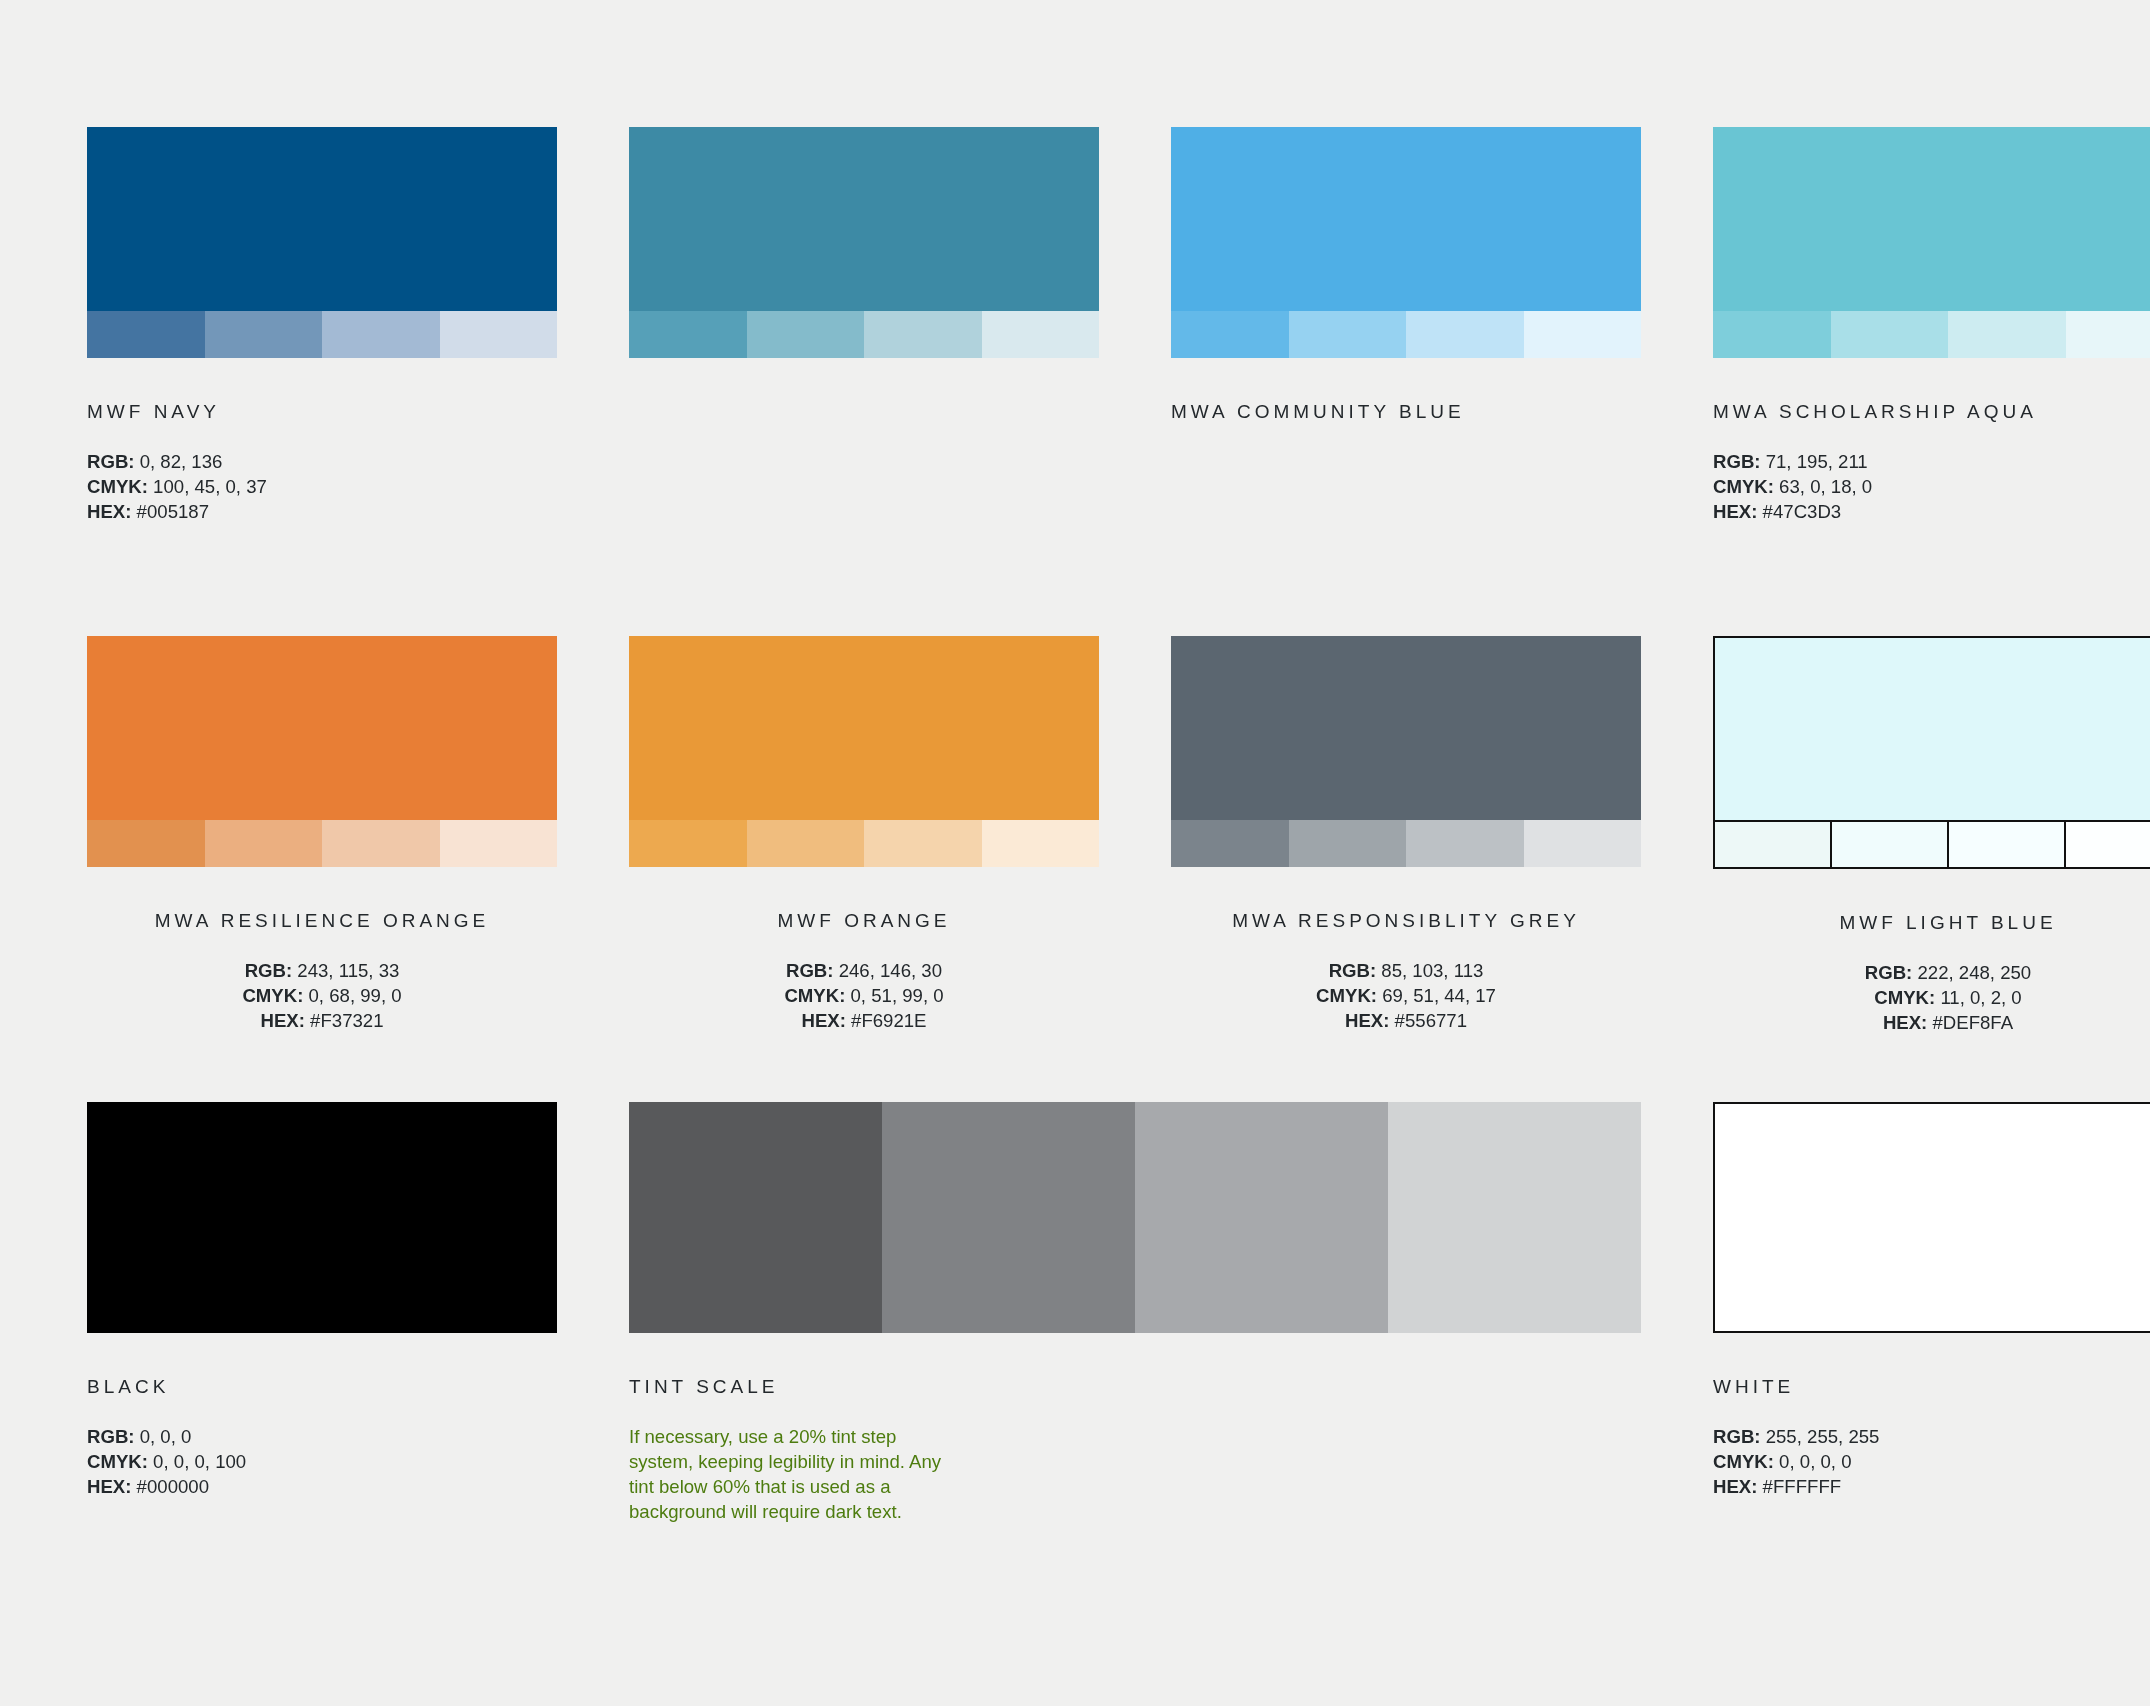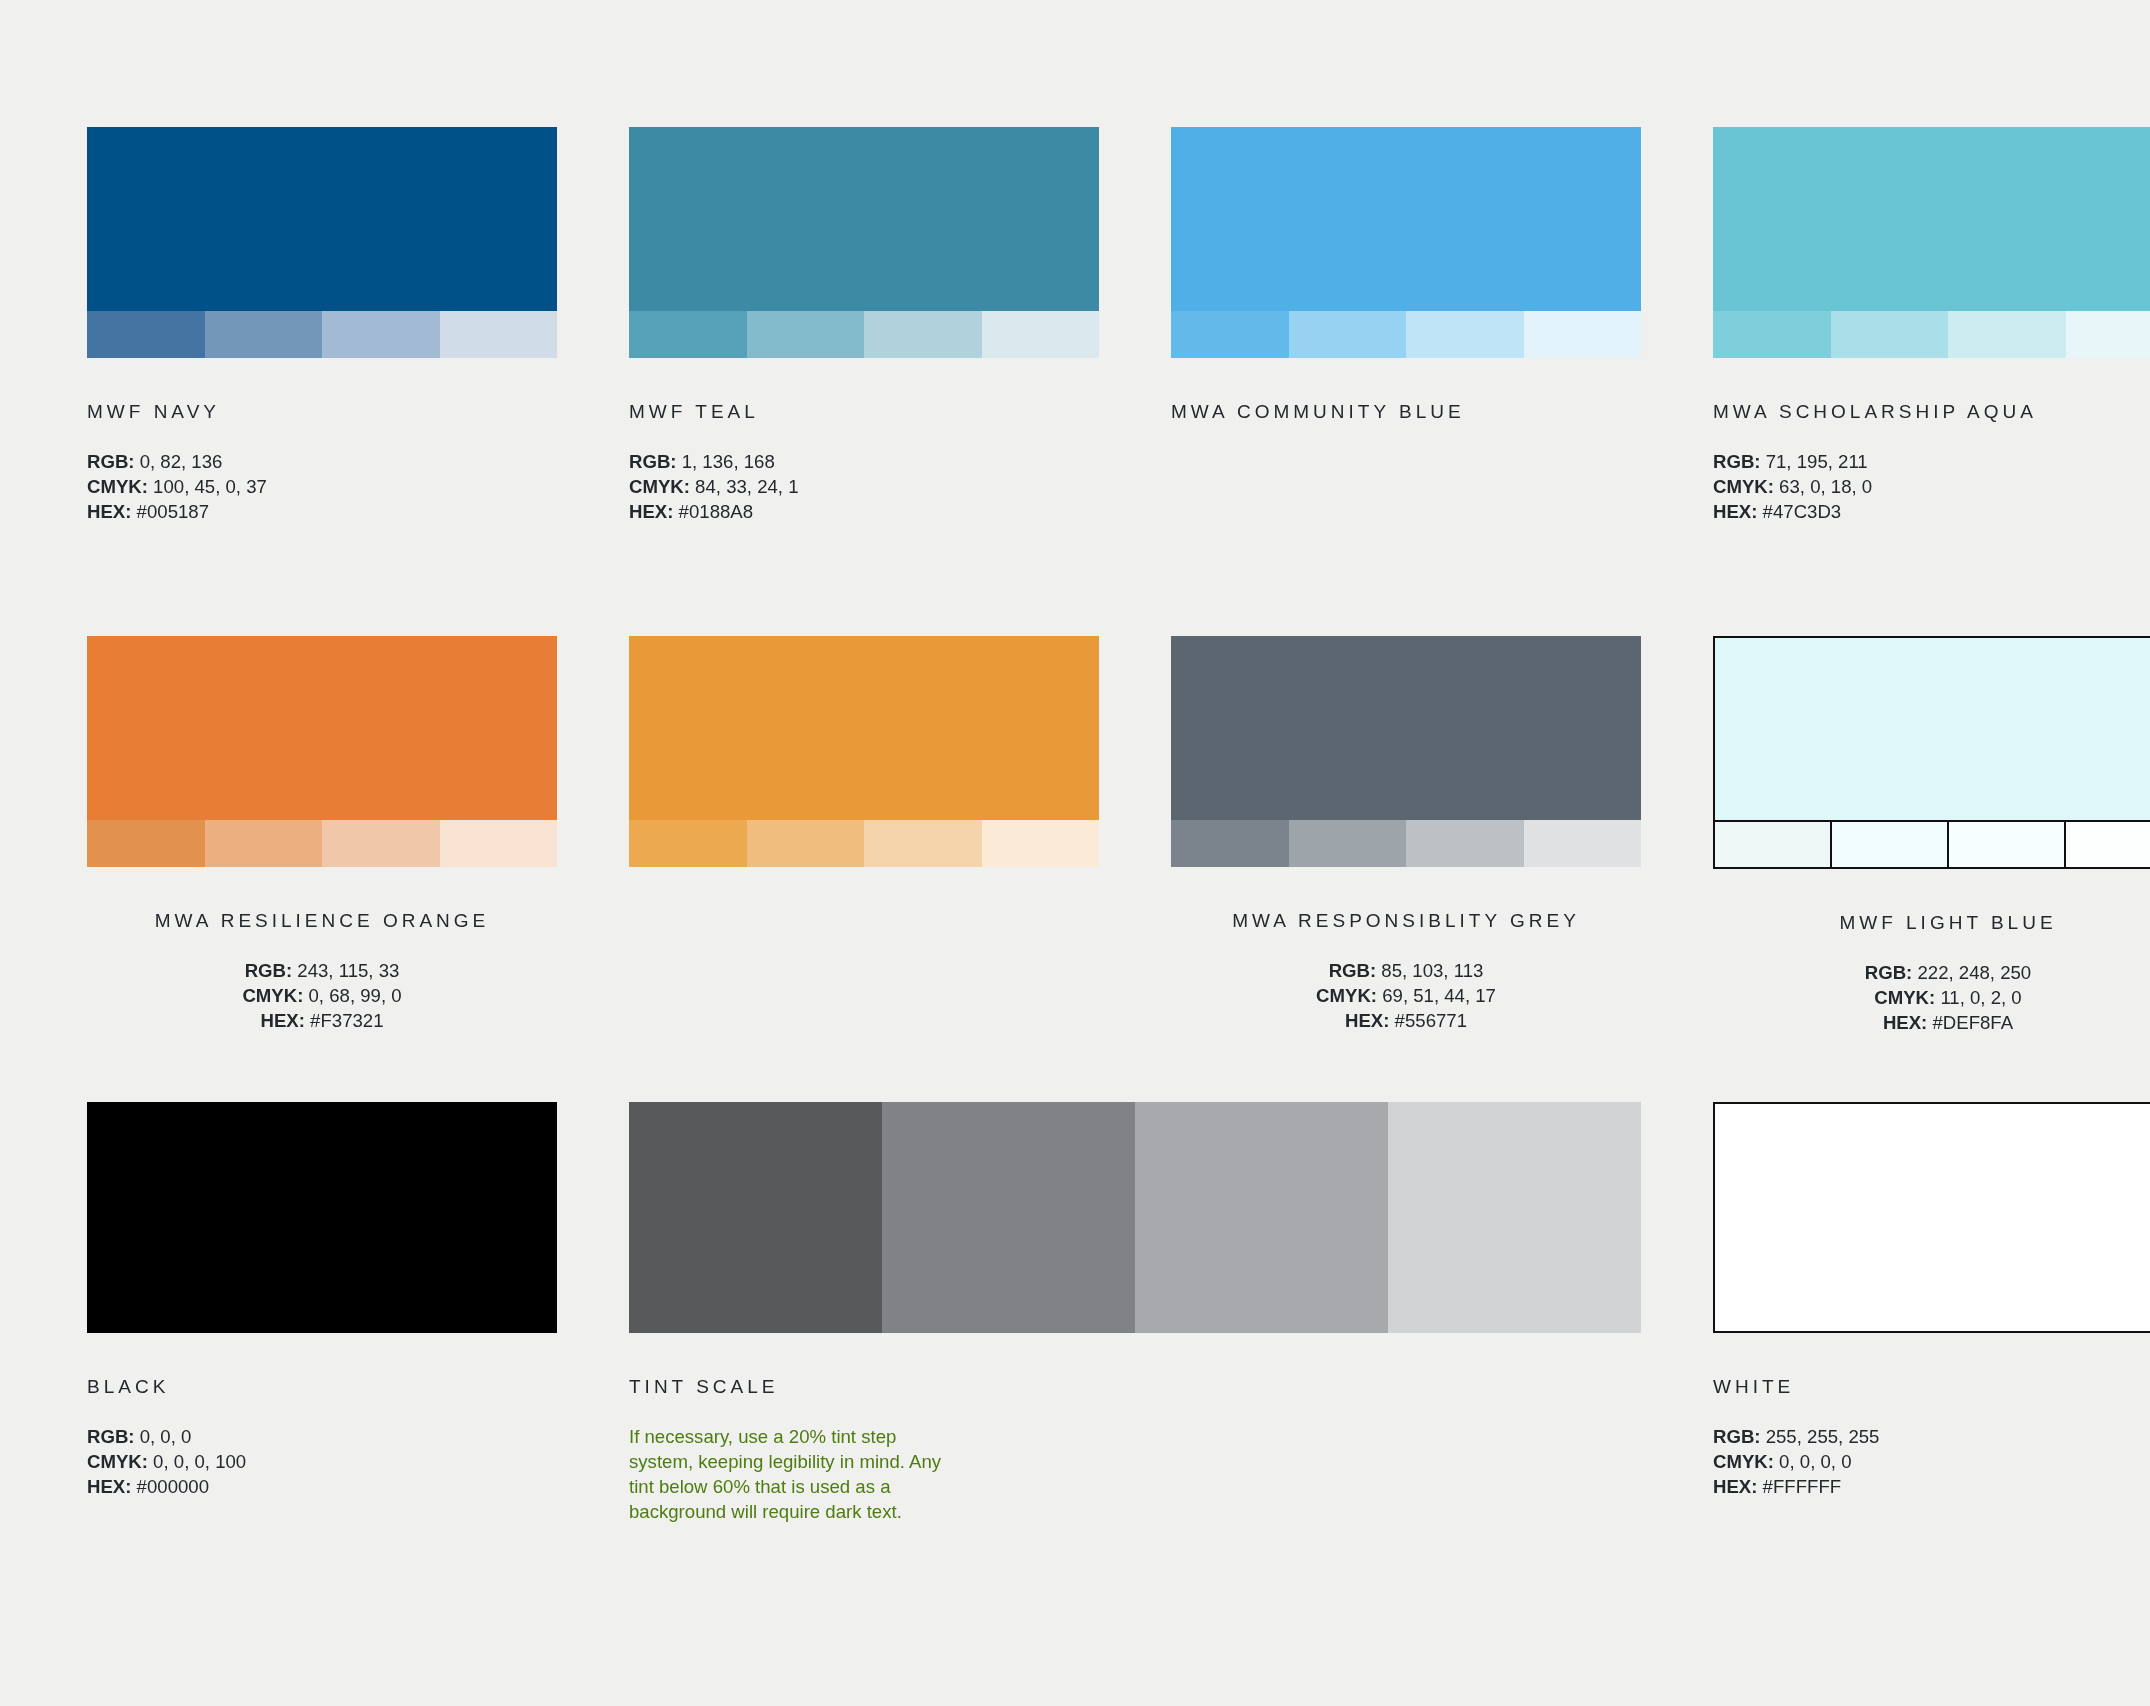--- a/index.html
+++ b/index.html
@@ -167,28 +167,20 @@
         <div class="cell">
           <div class="swatch">
             <div class="swatch-main" style="background: rgb(61, 138, 165);"></div>
             <div class="tints">
               <div class="tint" style="background: rgb(86, 160, 184);"></div>
               <div class="tint" style="background: rgb(132, 187, 203);"></div>
               <div class="tint" style="background: rgb(176, 210, 220);"></div>
               <div class="tint" style="background: rgb(217, 233, 238);"></div>
             </div>
           </div>
-          <div class="caption">
-            <div class="swatch-name">MWF TEAL</div>
-            <div class="specs">
-              <div class="spec-line"><span class="spec-key">RGB:</span><span class="spec-val"> 1, 136, 168</span></div>
-              <div class="spec-line"><span class="spec-key">CMYK:</span><span class="spec-val"> 84, 33, 24, 1</span></div>
-              <div class="spec-line"><span class="spec-key">HEX:</span><span class="spec-val"> #0188A8</span></div>
-            </div>
-          </div>
         </div>
         <div class="cell">
           <div class="swatch">
             <div class="swatch-main" style="background: rgb(79, 175, 230);"></div>
             <div class="tints">
               <div class="tint" style="background: rgb(99, 185, 233);"></div>
               <div class="tint" style="background: rgb(150, 210, 241);"></div>
               <div class="tint" style="background: rgb(191, 227, 247);"></div>
               <div class="tint" style="background: rgb(226, 243, 252);"></div>
             </div>
@@ -238,20 +230,28 @@
           </div>
         </div>
         <div class="cell">
           <div class="swatch">
             <div class="swatch-main" style="background: rgb(233, 153, 55);"></div>
             <div class="tints">
               <div class="tint" style="background: rgb(237, 169, 79);"></div>
               <div class="tint" style="background: rgb(240, 189, 126);"></div>
               <div class="tint" style="background: rgb(245, 212, 172);"></div>
               <div class="tint" style="background: rgb(251, 234, 214);"></div>
+            </div>
+          </div>
+          <div class="caption">
+            <div class="swatch-name">MWF ORANGE</div>
+            <div class="specs">
+              <div class="spec-line"><span class="spec-key">RGB:</span><span class="spec-val"> 246, 146, 30</span></div>
+              <div class="spec-line"><span class="spec-key">CMYK:</span><span class="spec-val"> 0, 51, 99, 0</span></div>
+              <div class="spec-line"><span class="spec-key">HEX:</span><span class="spec-val"> #F6921E</span></div>
             </div>
           </div>
         </div>
         <div class="cell">
           <div class="swatch">
             <div class="swatch-main" style="background: rgb(91, 102, 112);"></div>
             <div class="tints">
               <div class="tint" style="background: rgb(123, 132, 140);"></div>
               <div class="tint" style="background: rgb(158, 165, 170);"></div>
               <div class="tint" style="background: rgb(188, 193, 197);"></div>

